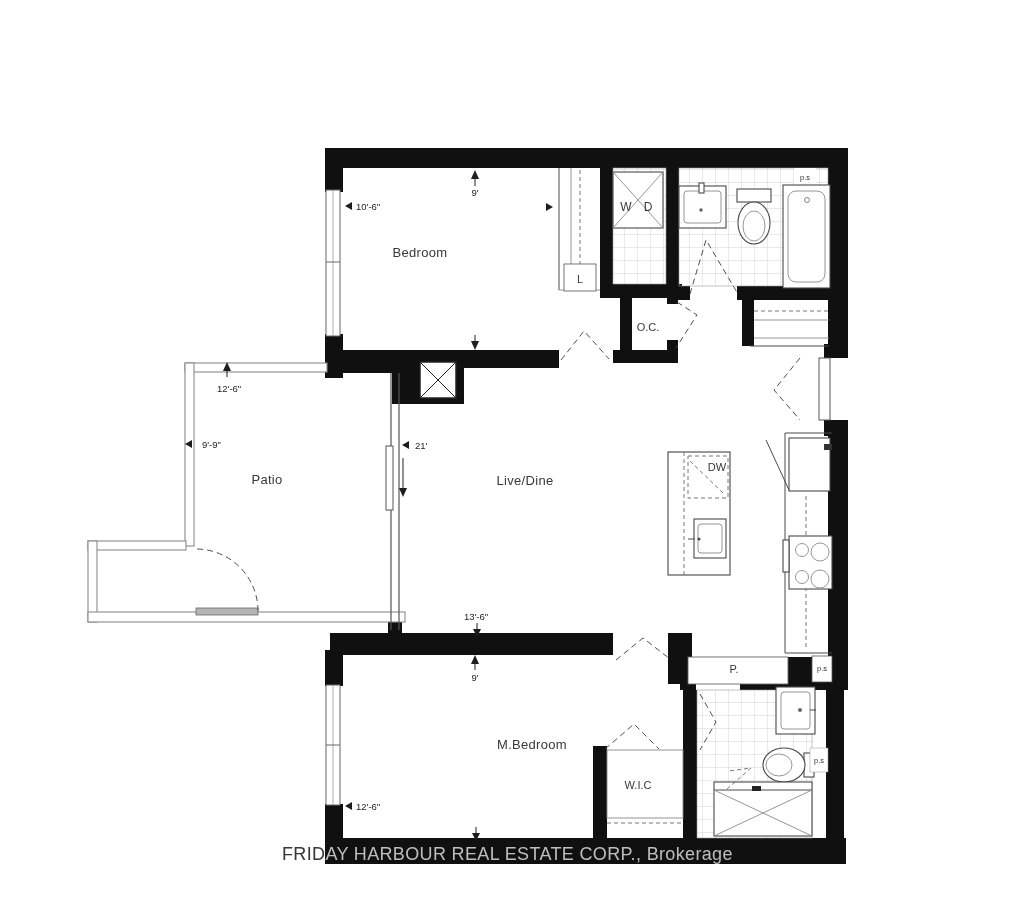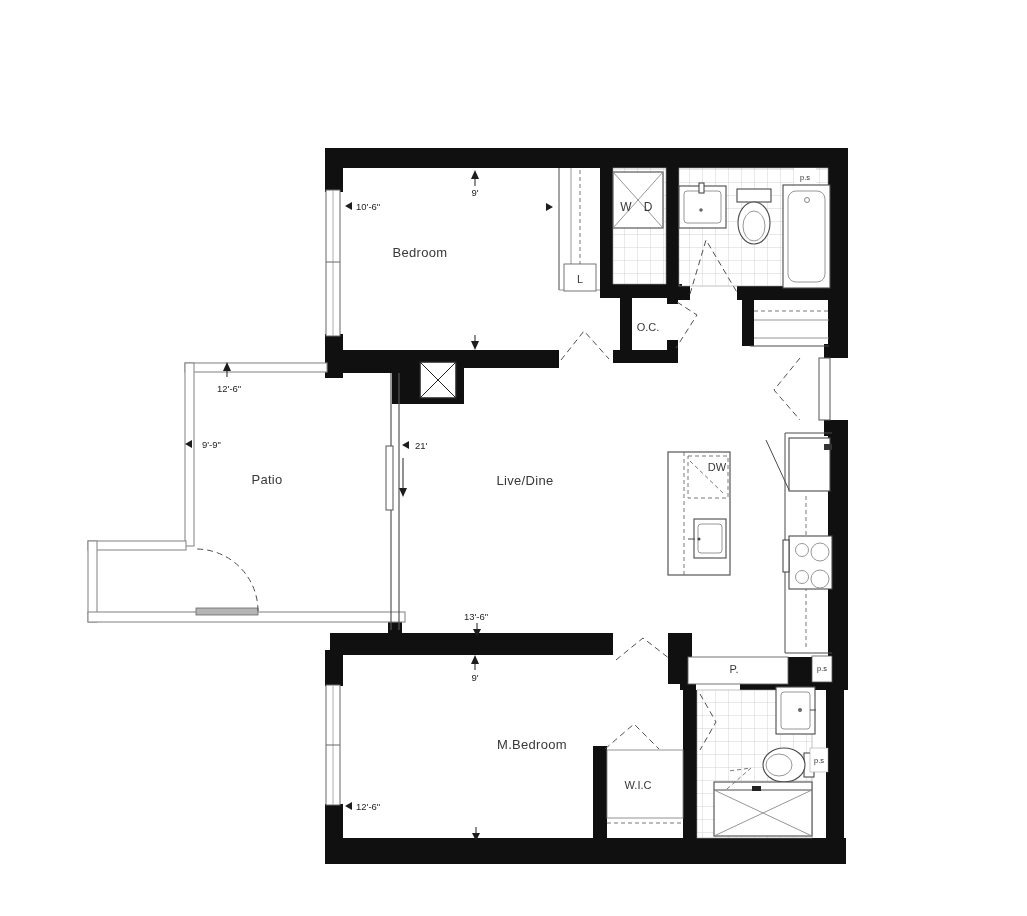--- a/index.html
+++ b/index.html
@@ -274,13 +274,14 @@
       <rect x="752" y="786" width="9" height="5" fill="#222222"></rect>
       <line class="thin2" x1="714" y1="790" x2="812" y2="836"></line>
       <line class="thin2" x1="812" y1="790" x2="714" y2="836"></line>
       <polyline class="dash2" points="727,789 751,768 729,771"></polyline>
     </g>
     <rect x="810" y="748" width="18" height="24" fill="#ffffff" stroke="#999999" stroke-width="0.5"></rect>
     <text class="ps-label" x="819" y="763" text-anchor="middle">p.s</text>
   </g>
 </svg>
 
+<div id="watermark">FRIDAY HARBOUR REAL ESTATE CORP., Brokerage</div>
 </div>
 
 </body></html>

